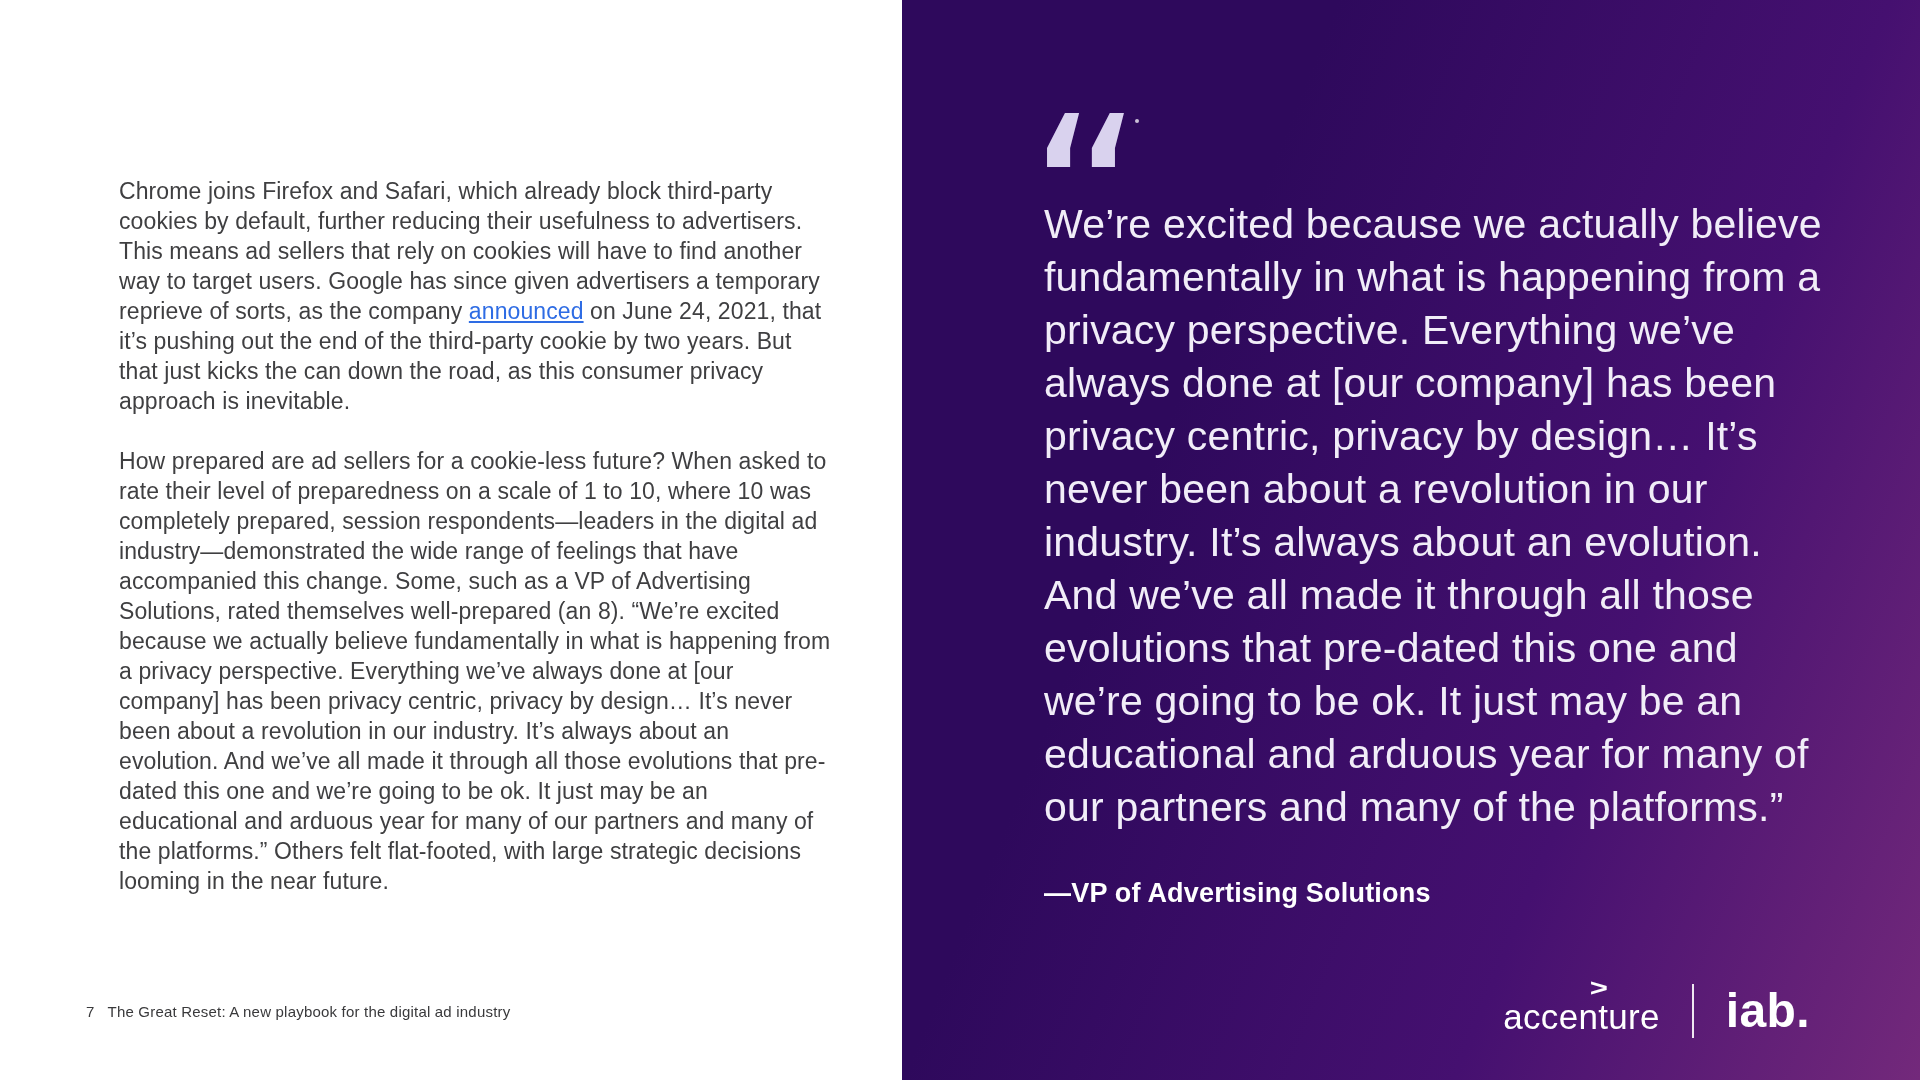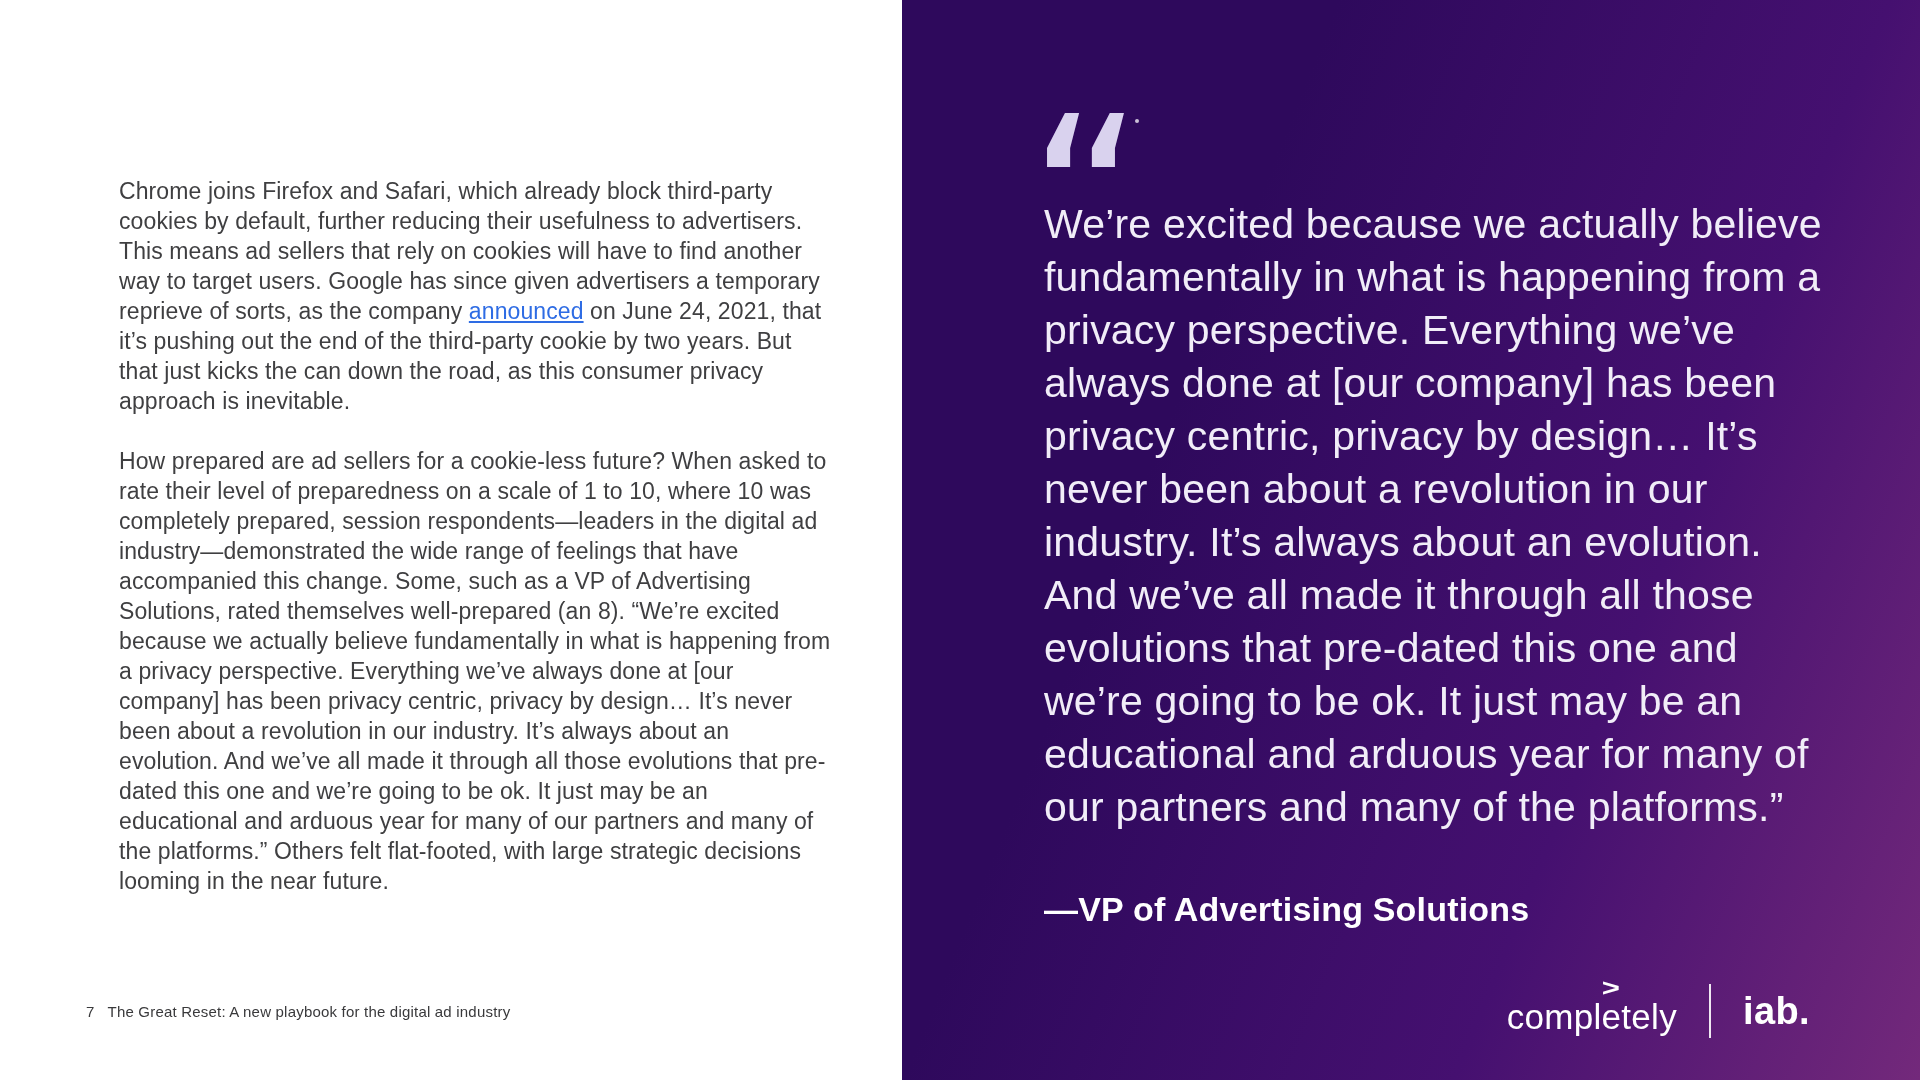--- a/index.html
+++ b/index.html
@@ -26,29 +26,29 @@
   }
   .quote-mark{
     position:absolute;left:126px;top:88px;font-size:224px;line-height:1;
     color:#d9d2ee;font-family:"DejaVu Sans",sans-serif;user-select:none;
   }
   .speck{position:absolute;left:233px;top:119px;width:4px;height:4px;border-radius:50%;background:rgba(255,255,255,0.75);}
   .quote-block{position:absolute;left:142px;top:198px;width:795px;}
   .quote-text{
     font-size:41px;line-height:53px;font-weight:300;color:#f1edf8;letter-spacing:0.2px;
   }
-  .attribution{margin-top:56px;font-size:34px;font-weight:700;color:#ffffff;letter-spacing:0.2px;}
+  .attribution{margin-top:44px;font-size:27px;font-weight:700;color:#ffffff;letter-spacing:0.2px;}
   .logo-row{position:absolute;right:110px;bottom:42px;display:flex;align-items:center;gap:32px;color:#ffffff;}
   .accenture{position:relative;font-size:35px;font-weight:500;letter-spacing:0.3px;padding-top:12px;}
   .accenture .caret{
     position:absolute;top:-10px;left:57%;font-size:23px;font-weight:700;
     transform:scaleX(1.35);letter-spacing:0;
   }
   .logo-sep{width:2px;height:54px;background:rgba(255,255,255,0.9);}
-  .iab{font-size:38px;font-weight:700;letter-spacing:0.4px;}
+  .iab{font-size:48px;font-weight:700;letter-spacing:0.4px;}
 </style>
 </head>
 <body>
 
 <div class="slide">
 
   <div class="left-page">
     <div class="article">
       <p><span>Chrome joins Firefox and Safari, which already block third-party cookies by default, further reducing their usefulness to advertisers. This means ad sellers that rely on cookies will have to find another way to target users. Google has since given advertisers a temporary reprieve of sorts, as the company </span><a class="announced-link">announced</a><span> on June 24, 2021, that it’s pushing out the end of the third-party cookie by two years. But that just kicks the can down the road, as this consumer privacy approach is inevitable.</span></p>
       <p>How prepared are ad sellers for a cookie-less future? When asked to rate their level of preparedness on a scale of 1 to 10, where 10 was completely prepared, session respondents—leaders in the digital ad industry—demonstrated the wide range of feelings that have accompanied this change. Some, such as a VP of Advertising Solutions, rated themselves well-prepared (an 8). “We’re excited because we actually believe fundamentally in what is happening from a privacy perspective. Everything we’ve always done at [our company] has been privacy centric, privacy by design… It’s never been about a revolution in our industry. It’s always about an evolution. And we’ve all made it through all those evolutions that pre-dated this one and we’re going to be ok. It just may be an educational and arduous year for many of our partners and many of the platforms.” Others felt flat-footed, with large strategic decisions looming in the near future.</p>
@@ -65,20 +65,20 @@
     <div class="quote-mark">“</div>
 
     <div class="quote-block">
       <div class="quote-text">We’re excited because we actually believe fundamentally in what is happening from a privacy perspective. Everything we’ve always done at [our company] has been privacy centric, privacy by design… It’s never been about a revolution in our industry. It’s always about an evolution. And we’ve all made it through all those evolutions that pre-dated this one and we’re going to be ok. It just may be an educational and arduous year for many of our partners and many of the platforms.”</div>
       <div class="attribution">—VP of Advertising Solutions</div>
     </div>
 
     <div class="logo-row">
       <div class="accenture">
         <span class="caret">&gt;</span>
-        <span>completely</span>
+        <span>accenture</span>
       </div>
       <div class="logo-sep"></div>
       <div class="iab">iab.</div>
     </div>
   </div>
 
 </div>
 
 </body></html>

